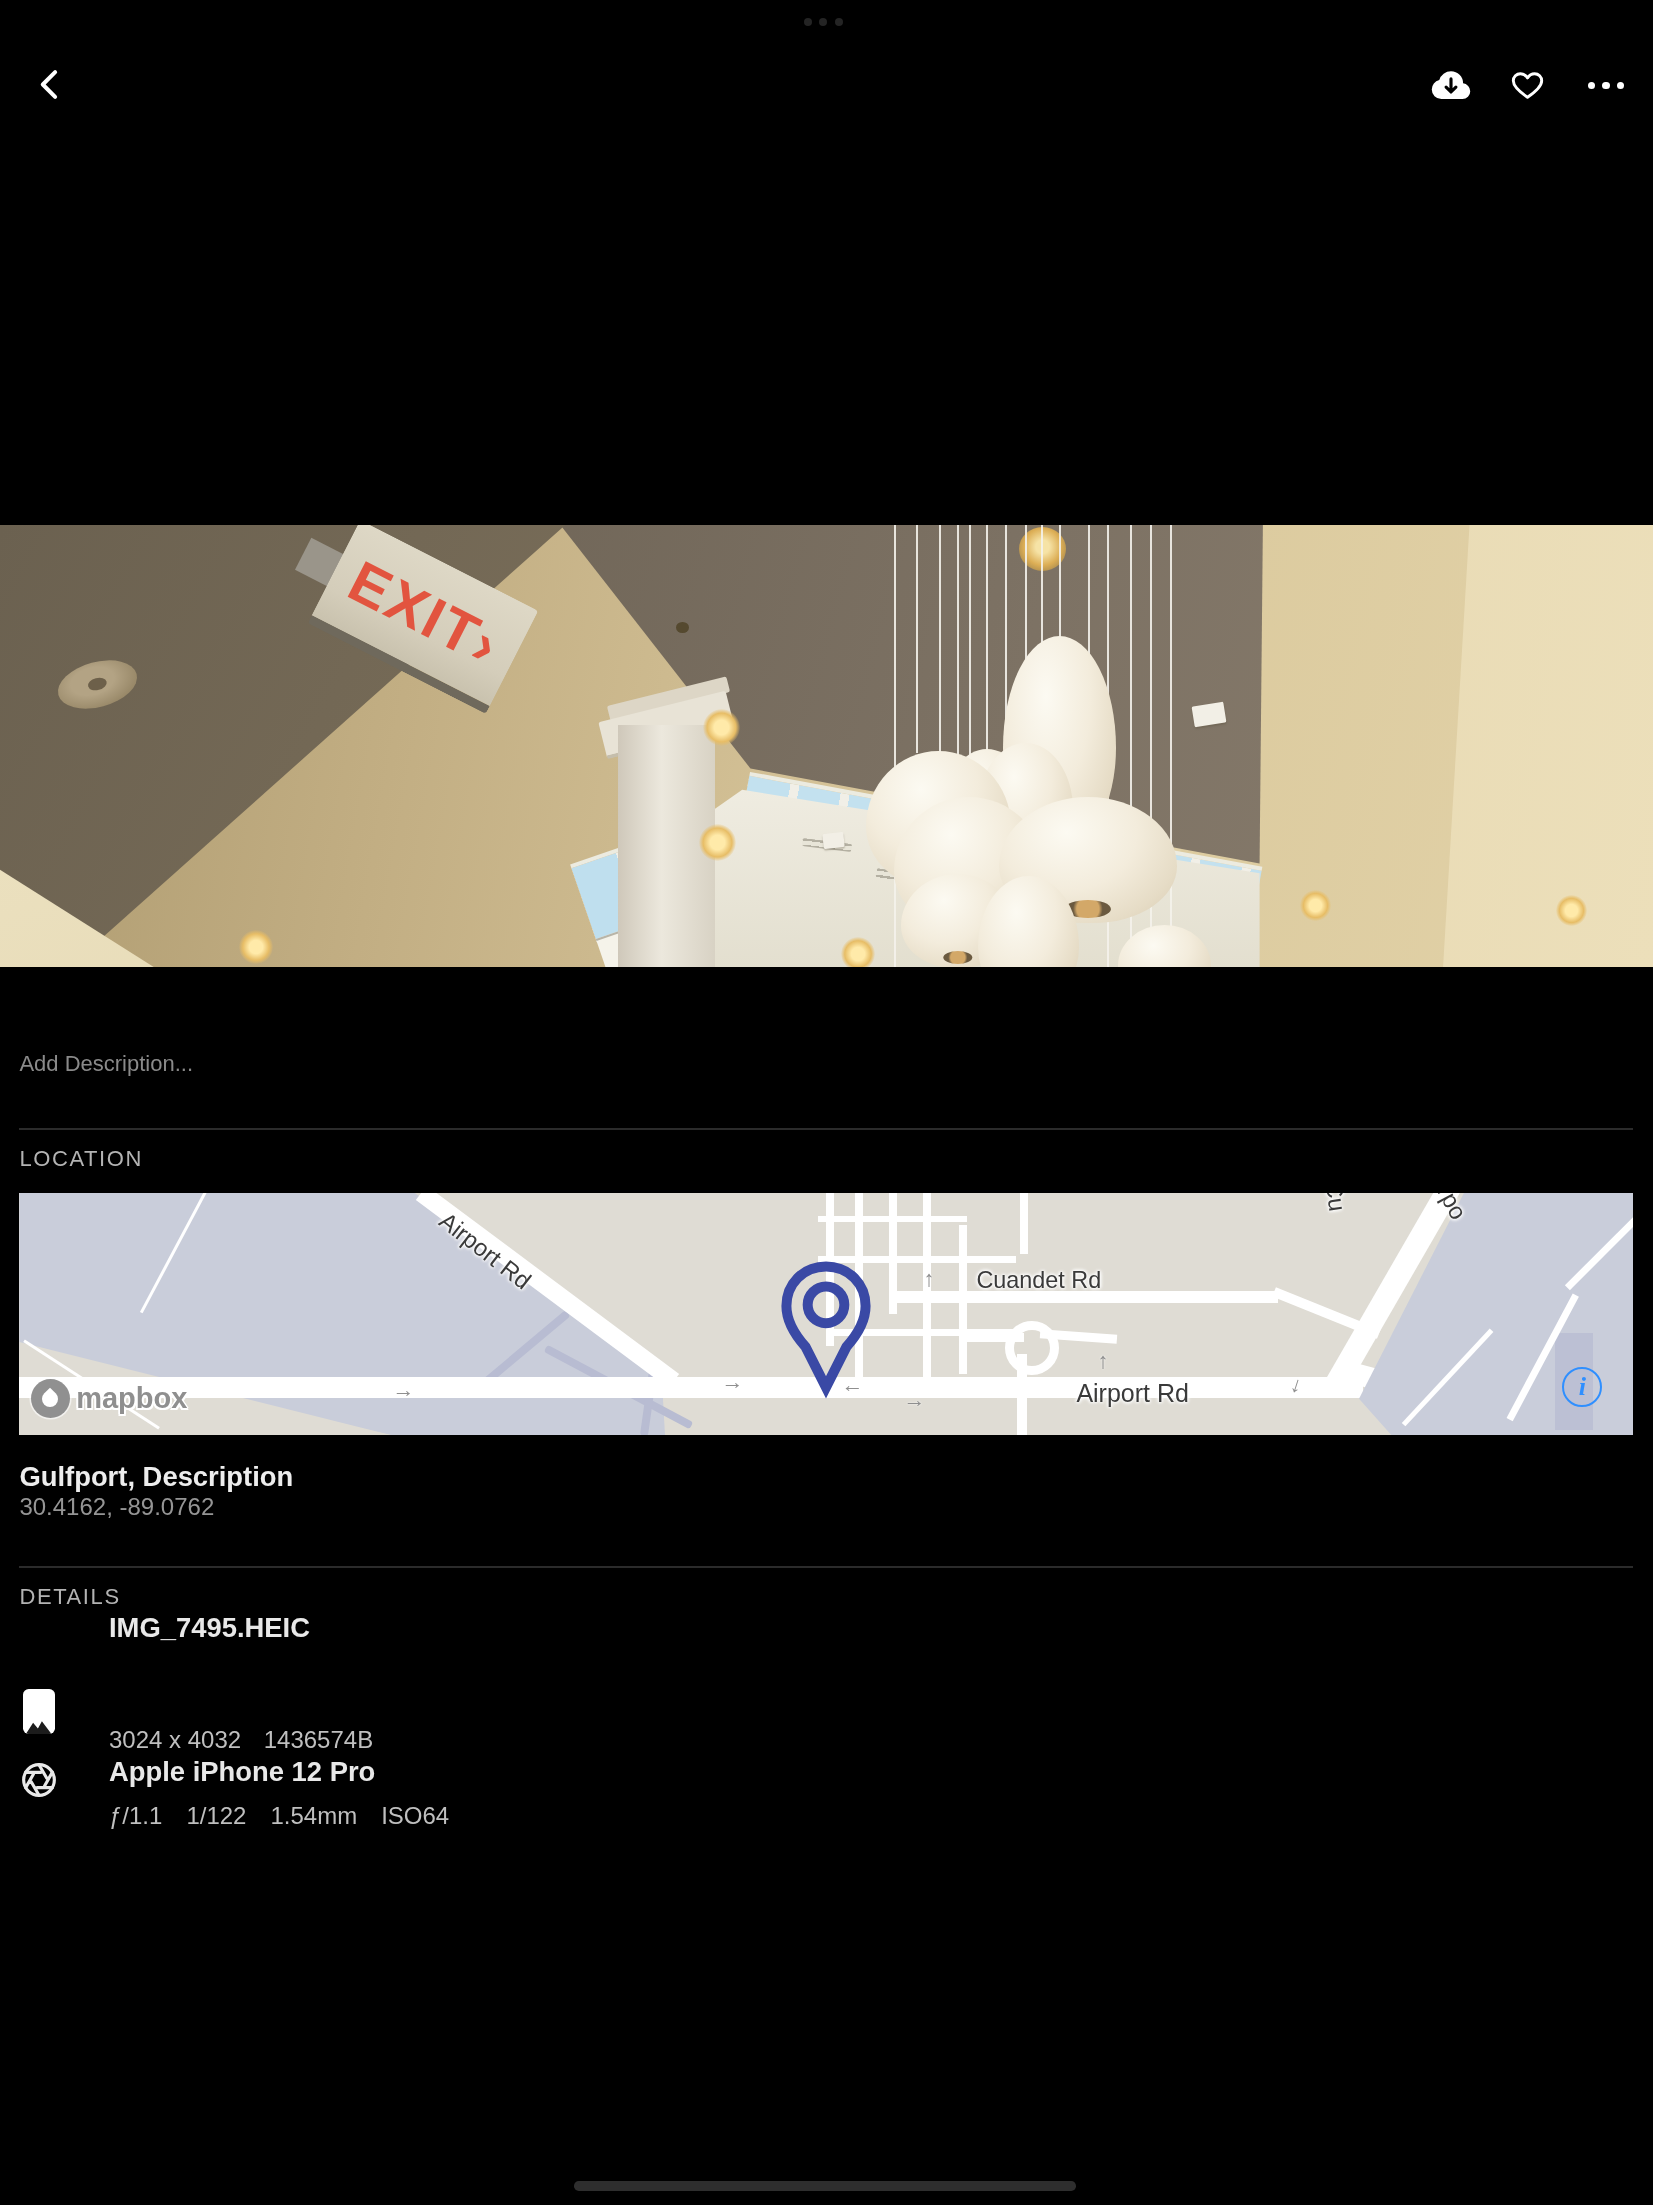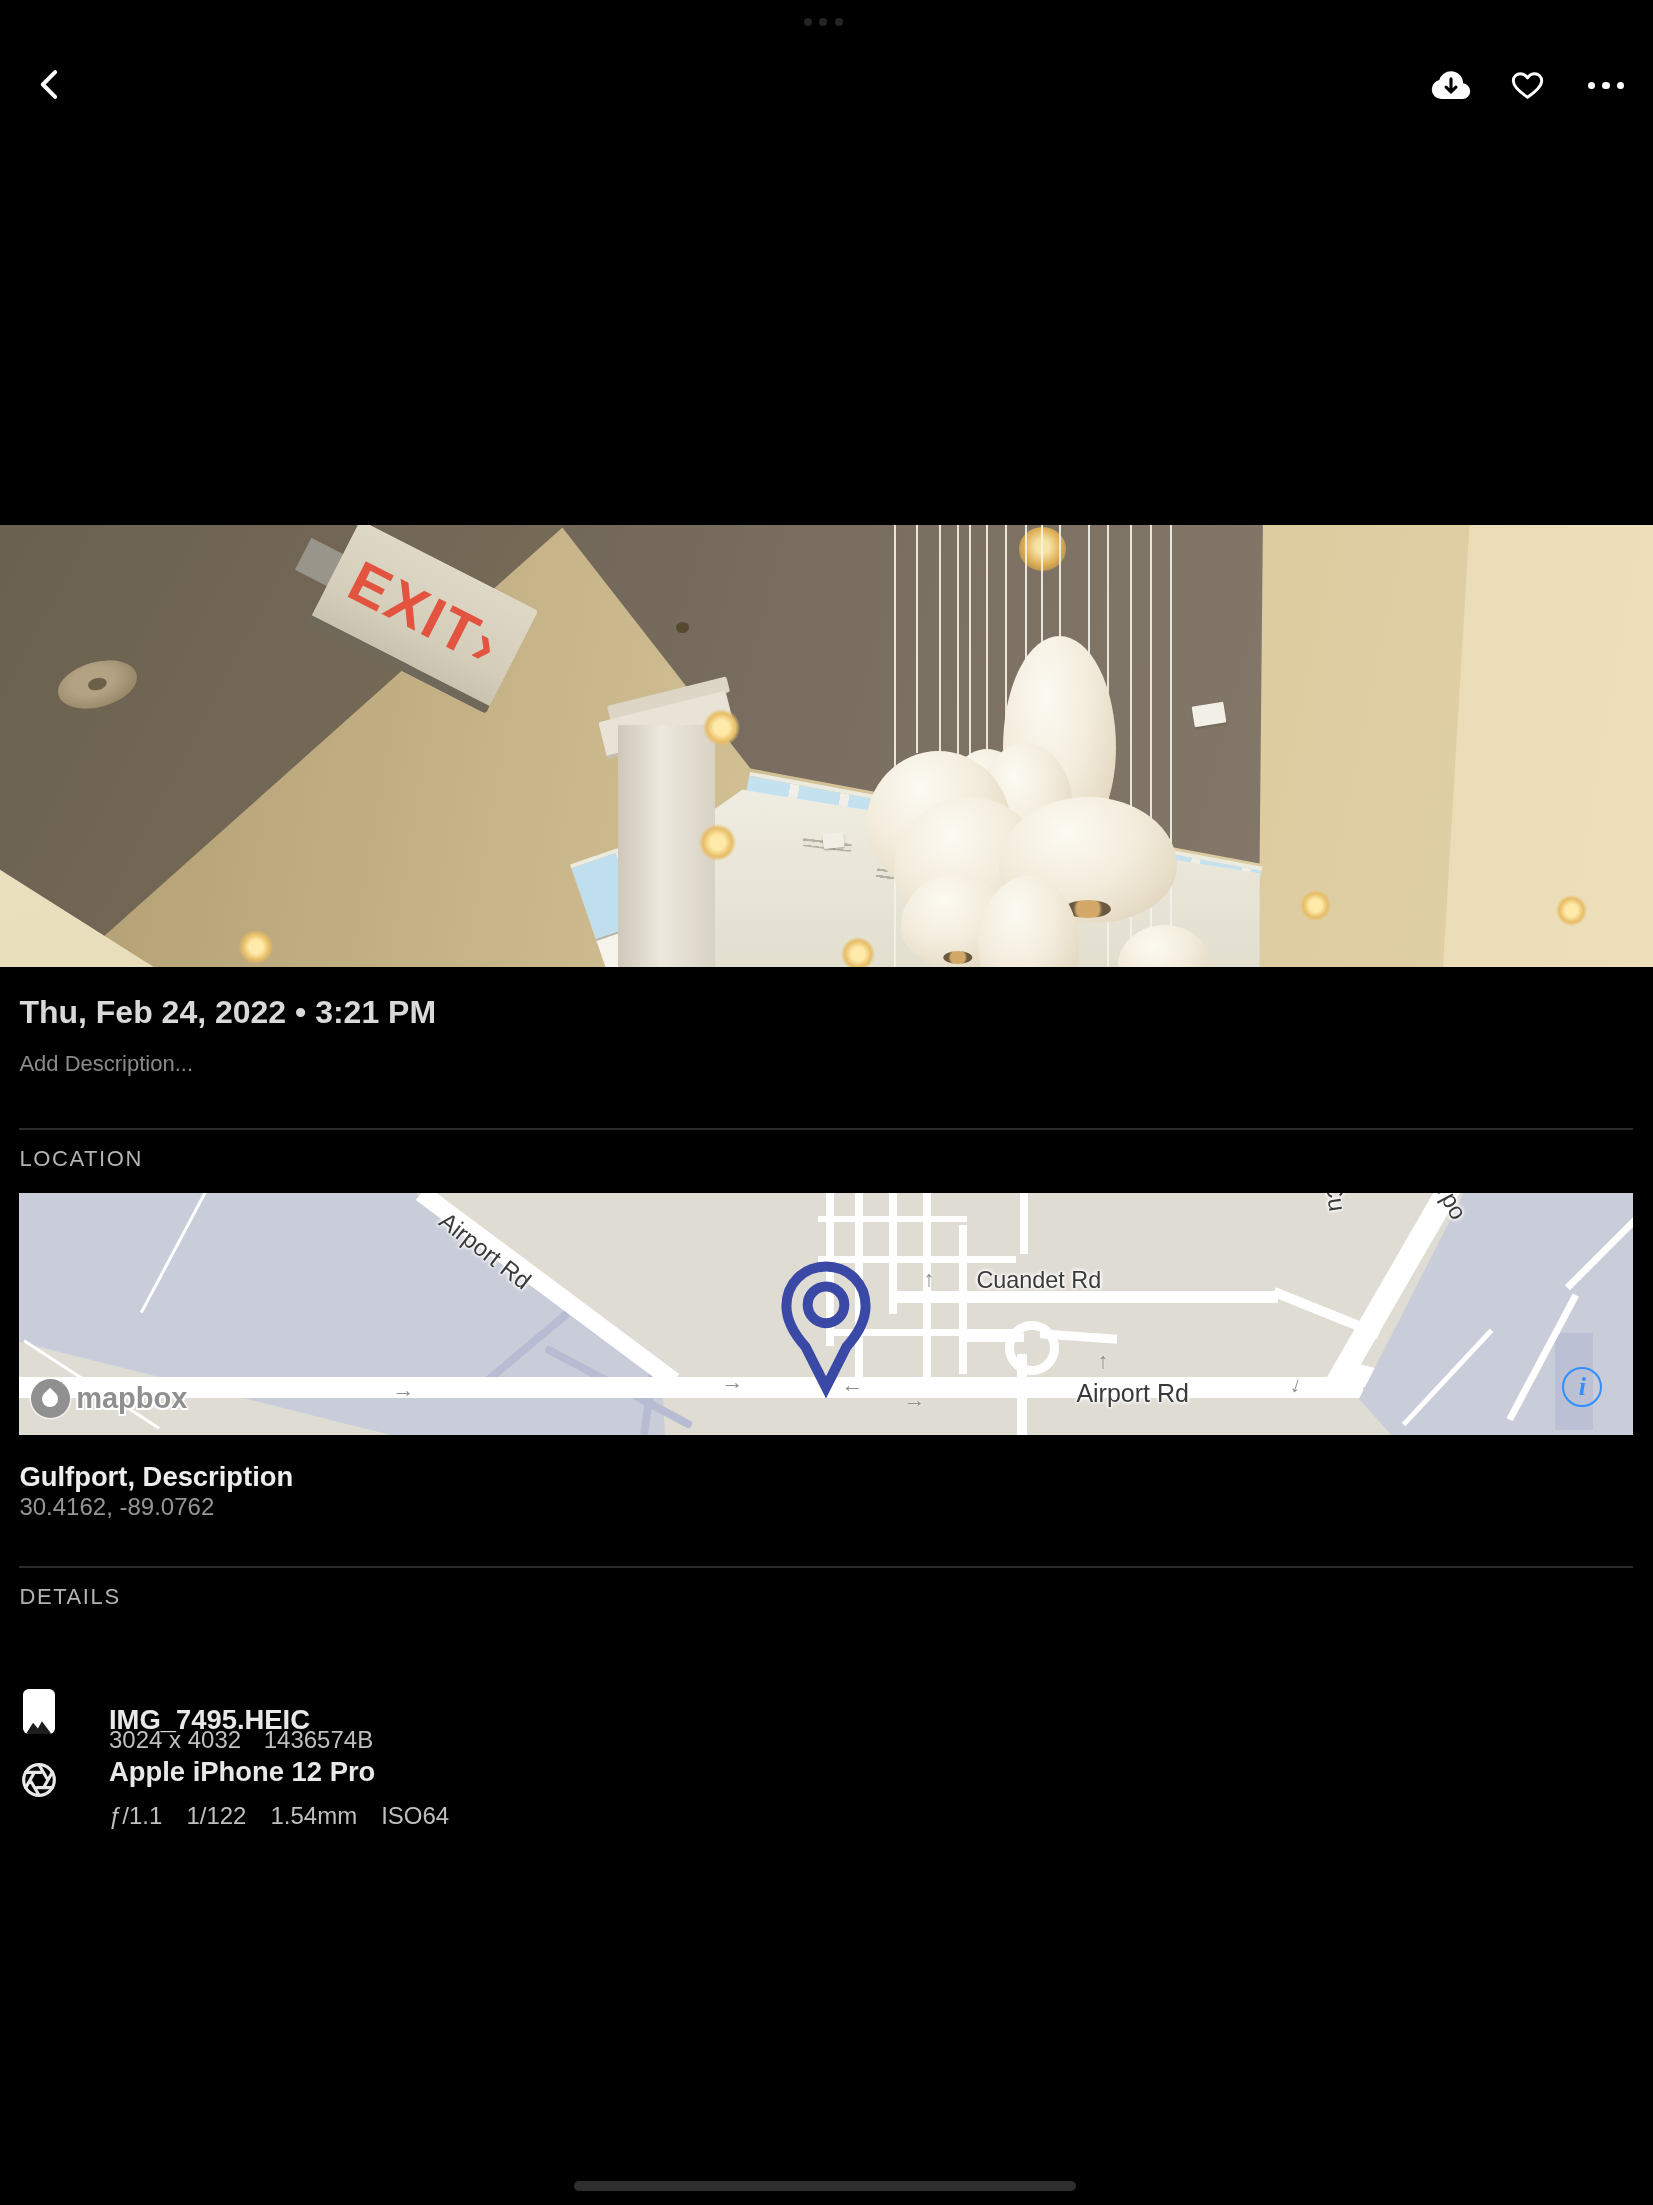--- a/index.html
+++ b/index.html
@@ -230,21 +230,20 @@
     <div class="lamp" style="left:1118px;top:400px;width:93px;height:74px;"></div>
 
     <div class="rlight" style="left:703px;top:184px;width:37px;height:37px;"></div>
     <div class="rlight" style="left:699px;top:299px;width:37px;height:37px;"></div>
     <div class="rlight" style="left:841px;top:412px;width:34px;height:34px;"></div>
     <div class="rlight" style="left:239px;top:405px;width:34px;height:34px;"></div>
     <div class="rlight" style="left:1300px;top:365px;width:31px;height:31px;"></div>
     <div class="rlight" style="left:1556px;top:370px;width:31px;height:31px;"></div>
   </div>
 
-  <div class="abs date">Thu, Feb 24, 2022 • 3:21 PM</div>
   <div class="abs desc">Add Description...</div>
 
   <div class="abs divider" style="top:1128px;"></div>
   <div class="abs sect" style="top:1146px;">LOCATION</div>
 
   <div class="abs map">
     <div class="lav lav-left"></div>
     <div style="left:0;top:149px;width:100%;height:93px;clip-path:polygon(0 0,23% 100%,0 100%);background:#dfdcd4;"></div>
 
     <div class="rwline" style="left:442px;top:155px;width:121px;height:8px;transform:rotate(-40deg);"></div>
@@ -316,21 +315,21 @@
   <div class="abs coords">30.4162, -89.0762</div>
 
   <div class="abs divider" style="top:1566px;"></div>
   <div class="abs sect" style="top:1584px;">DETAILS</div>
 
   <div class="abs fileicon">
     <svg width="27.4" height="16" viewBox="0 0 34 20">
         <path d="M1 20 L10 6 L16 13 L21 4 L33 20 Z" fill="#1c1c1c"></path>
       </svg>
   </div>
-  <div class="abs row-title" style="left:109px;top:1704px;">IMG_7495.HEIC</div>
+  <div class="abs row-title" style="left:109px;top:1612px;">IMG_7495.HEIC</div>
   <div class="abs row-sub" style="left:109px;top:1726px;gap:22.6px;">
     <span>3024 x 4032</span>
     <span>1436574B</span>
   </div>
 
   <div class="abs camicon">
     <svg width="40" height="40" viewBox="0 0 24 24" fill="none" stroke="#e8e8e8" stroke-width="1.9" stroke-linecap="round">
       <circle cx="12" cy="12" r="9.2"></circle>
       <path d="M12 2.8 16.6 10.8 M20 7.4 15.4 15.4 M20 16.6 10.8 16.6 M12 21.2 7.4 13.2 M4 16.6 8.6 8.6 M4 7.4 13.2 7.4"></path>
     </svg>

